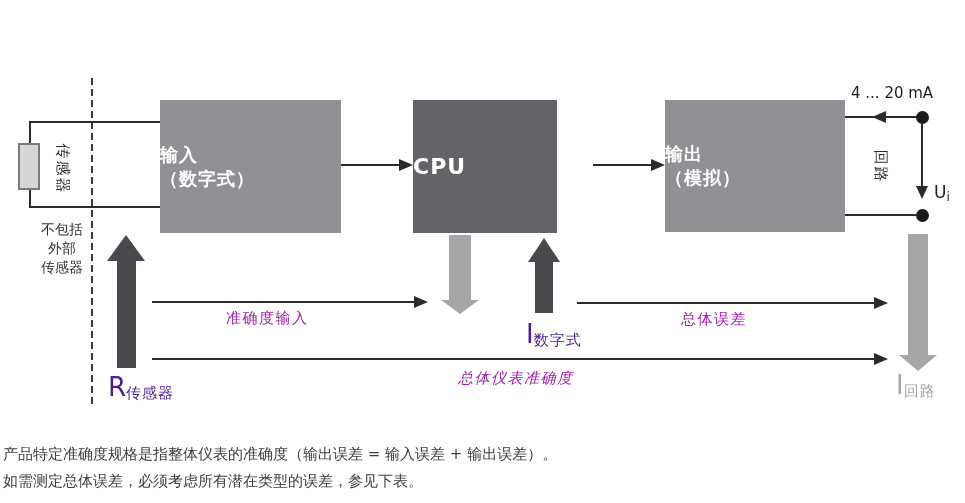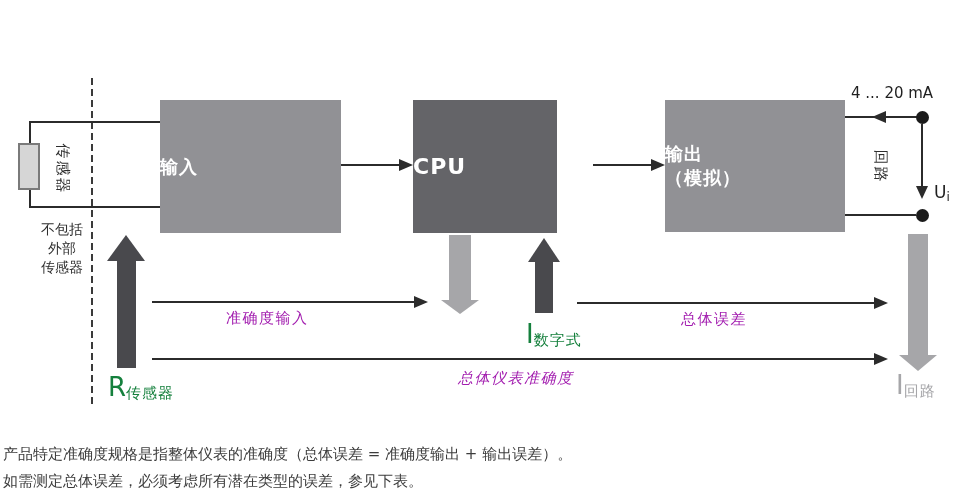--- a/index.html
+++ b/index.html
@@ -21,21 +21,21 @@
   .dot{width:13px;height:13px;border-radius:50%;background:#1b1b1b;}
   .block{display:flex;flex-direction:column;align-items:flex-start;justify-content:center;
     color:#fff;font-weight:700;font-size:18px;line-height:24px;text-align:center;letter-spacing:1px;}
   .block.cpu{font-size:22px;letter-spacing:1px;}
   .head-up-dark{width:0;height:0;border-left:19px solid transparent;border-right:19px solid transparent;border-bottom:26px solid var(--dark_arrow);}
   .head-up-dark.small{border-left-width:16px;border-right-width:16px;border-bottom-width:24px;}
   .head-down-light{width:0;height:0;border-left:19px solid transparent;border-right:19px solid transparent;border-top:14px solid var(--light_arrow);}
   .head-down-light.big{border-top-width:16px;}
   .shaft-dark{background:var(--dark_arrow);}
   .shaft-light{background:var(--light_arrow);}
-  .meas{white-space:nowrap;color:#15803d;}
+  .meas{white-space:nowrap;color:#4c1d95;}
   .meas .sym{font-size:26px;}
   .meas .sub{font-size:15px;position:relative;top:2px;letter-spacing:1px;}
   .meas.light{color:var(--light_arrow);}
   .anno{font-size:15px;color:#a21caf;letter-spacing:1.5px;white-space:nowrap;}
   .note{font-size:14px;line-height:19px;text-align:center;color:#2e2e2e;}
   .rot90{transform:rotate(90deg);transform-origin:center;font-size:15px;color:#2e2e2e;text-align:center;letter-spacing:2px;white-space:nowrap;}
   .footer-line{font-size:15px;line-height:27px;color:var(--text_dark);white-space:nowrap;}
   .subI{font-size:12px;position:relative;top:3px;}
   .range{font-size:15px;color:#1f1f1f;}
 </style>
@@ -53,20 +53,21 @@
   <div class="abs" style="left:18px;top:143px;width:18px;height:43px;background:var(--sensor_fill);border:2px solid var(--sensor_border);"></div>
   <div class="abs rot90" style="left:39px;top:157px;width:46px;">传感器</div>
   <div class="abs note" style="left:33px;top:220px;width:58px;">
     <div>不包括</div>
     <div>外部</div>
     <div>传感器</div>
   </div>
 
   <div class="abs block" style="left:160px;top:100px;width:181px;height:133px;background:var(--block_gray);">
     <div>输入</div>
+    <div>（数字式）</div>
   </div>
   <div class="abs block cpu" style="left:413px;top:100px;width:144px;height:133px;background:var(--cpu_gray);">
     <div>CPU</div>
   </div>
   <div class="abs block" style="left:665px;top:100px;width:180px;height:132px;background:var(--block_gray);">
     <div>输出</div>
     <div>（模拟）</div>
   </div>
 
   <div class="abs line-h" style="left:341px;top:164px;width:61px;"></div>
@@ -106,17 +107,17 @@
 
   <div class="abs line-h" style="left:152px;top:358px;width:723px;"></div>
   <div class="abs ah-right" style="left:874px;top:353px;"></div>
   <div class="abs anno" style="left:458px;top:369px;font-style:italic;">总体仪表准确度</div>
 
   <div class="abs shaft-light" style="left:908px;top:234px;width:20px;height:122px;"></div>
   <div class="abs head-down-light big" style="left:899px;top:355px;"></div>
   <div class="abs meas light" style="left:896px;top:370px;"><span class="sym">I</span><span class="sub">回路</span></div>
 
   <div class="abs" style="left:3px;top:441px;">
-    <div class="footer-line">产品特定准确度规格是指整体仪表的准确度（总体误差 = 准确度输出 + 输出误差）。</div>
+    <div class="footer-line">产品特定准确度规格是指整体仪表的准确度（输出误差 = 输入误差 + 输出误差）。</div>
     <div class="footer-line">如需测定总体误差，必须考虑所有潜在类型的误差，参见下表。</div>
   </div>
 
 </div>
 
 </body></html>

